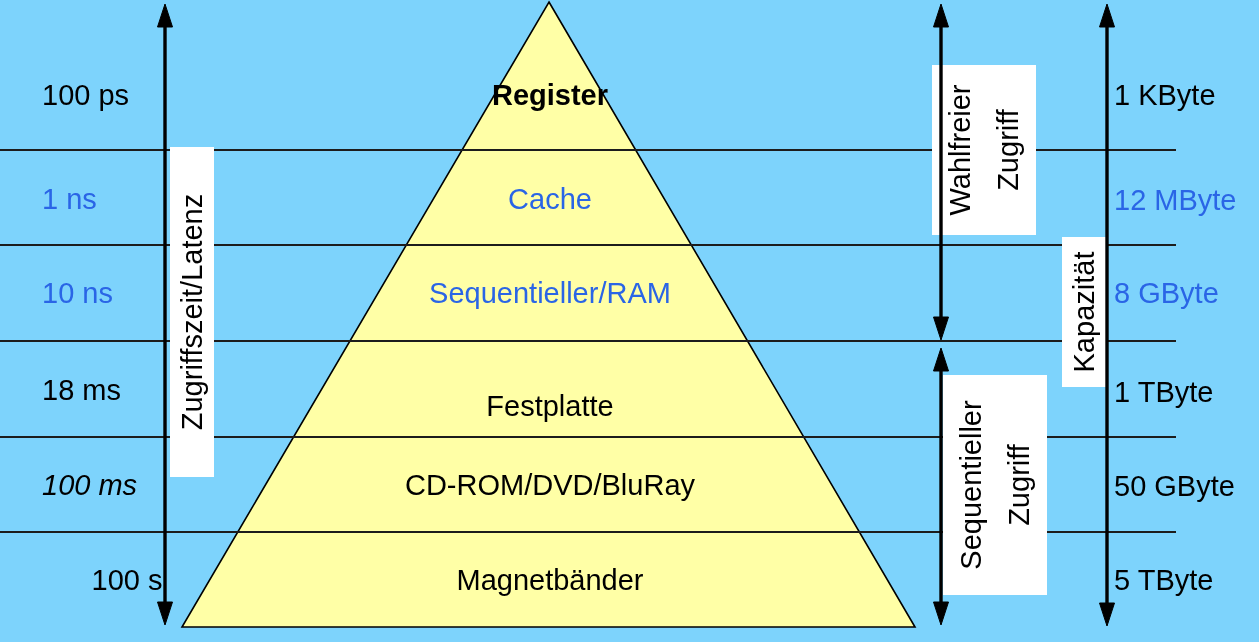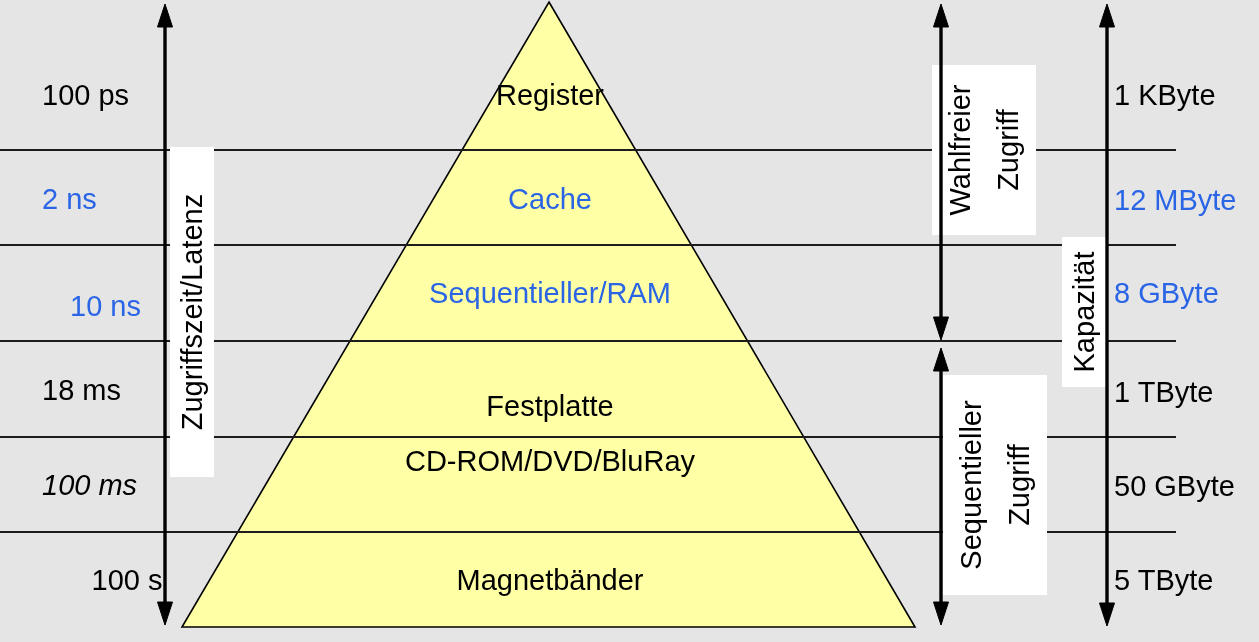--- a/index.html
+++ b/index.html
@@ -7,21 +7,21 @@
     --pyramid_yellow: #FFFFA6;
     --line_gray: #1c1c1c;
     --arrow_black: #000000;
   }
   * { margin: 0; padding: 0; box-sizing: border-box; }
   html, body { background: #ffffff; }
   .stage {
     position: relative;
     width: 1259px;
     height: 642px;
-    background: #e5e5e5;
+    background: #7dd3fc;
     font-family: "Liberation Sans", "DejaVu Sans", sans-serif;
     color: #000;
     overflow: hidden;
   }
   svg.layer {
     position: absolute;
     left: 0; top: 0;
     width: 1259px; height: 642px;
   }
   .base-layer { z-index: 1; }
@@ -62,31 +62,31 @@
   <svg class="layer base-layer" viewBox="0 0 1259 642">
     <polygon points="549,2 915,627 182,627" style="fill: var(--pyramid_yellow, #FFFFA6); stroke: #000; stroke-width: 1.6;"></polygon>
     <line x1="0" y1="150" x2="1176" y2="150" style="stroke: var(--line_gray,#1c1c1c); stroke-width:2;"></line>
     <line x1="0" y1="245" x2="1176" y2="245" style="stroke: var(--line_gray,#1c1c1c); stroke-width:2;"></line>
     <line x1="0" y1="341" x2="1176" y2="341" style="stroke: var(--line_gray,#1c1c1c); stroke-width:2;"></line>
     <line x1="0" y1="437" x2="1176" y2="437" style="stroke: var(--line_gray,#1c1c1c); stroke-width:2;"></line>
     <line x1="0" y1="532" x2="1176" y2="532" style="stroke: var(--line_gray,#1c1c1c); stroke-width:2;"></line>
   </svg>
 
   <div class="txt time-label" style="top:74px;">100 ps</div>
-  <div class="txt time-label hl" style="top:178px;">2 ns</div>
-  <div class="txt time-label hl" style="top:285px;margin-left:28px;">10 ns</div>
+  <div class="txt time-label hl" style="top:178px;">1 ns</div>
+  <div class="txt time-label hl" style="top:272px;">10 ns</div>
   <div class="txt time-label" style="top:369px;">18 ms</div>
   <div class="txt time-label" style="top:464px;font-style:italic;">100 ms</div>
   <div class="txt time-label" style="top:559px;text-align:center;">100 s</div>
 
-  <div class="txt level-label" style="top:74px;">Register</div>
+  <div class="txt level-label" style="top:74px;font-weight:bold;">Register</div>
   <div class="txt level-label hl" style="top:178px;">Cache</div>
   <div class="txt level-label hl" style="top:272px;">Sequentieller/RAM</div>
   <div class="txt level-label" style="top:385px;">Festplatte</div>
-  <div class="txt level-label" style="top:440px;">CD-ROM/DVD/BluRay</div>
+  <div class="txt level-label" style="top:464px;">CD-ROM/DVD/BluRay</div>
   <div class="txt level-label" style="top:559px;">Magnetbänder</div>
 
   <div class="txt cap-label" style="top:74px;">1 KByte</div>
   <div class="txt cap-label hl" style="top:179px;">12 MByte</div>
   <div class="txt cap-label hl" style="top:272px;">8 GByte</div>
   <div class="txt cap-label" style="top:371px;">1 TByte</div>
   <div class="txt cap-label" style="top:465px;">50 GByte</div>
   <div class="txt cap-label" style="top:559px;">5 TByte</div>
 
   <div class="vlabel single" style="width:330px; height:44px; left:27px; top:290px;">

